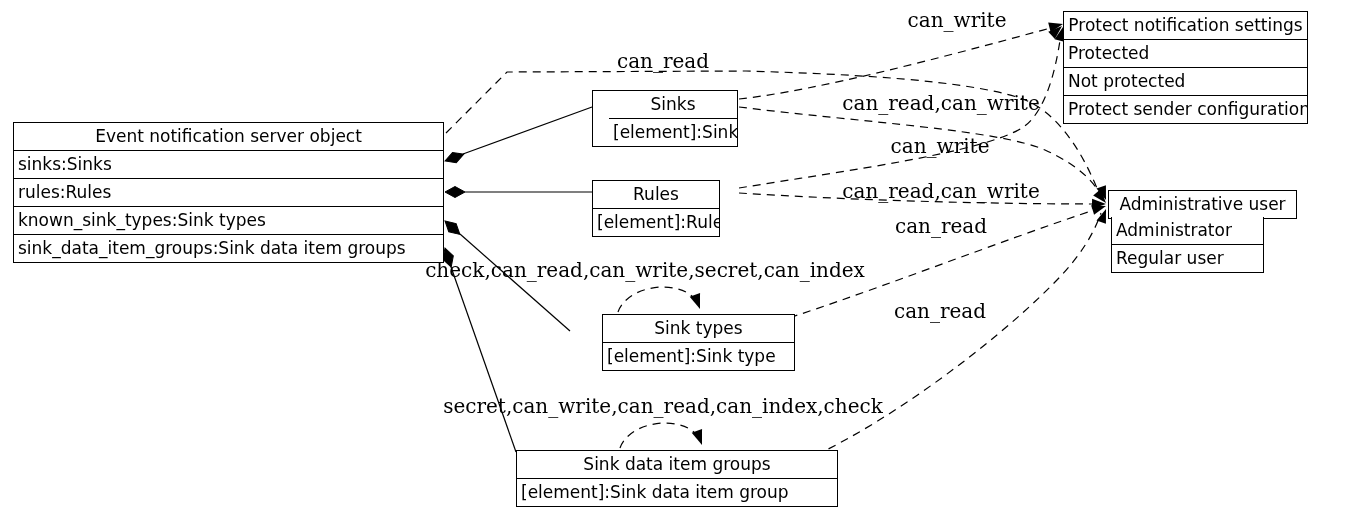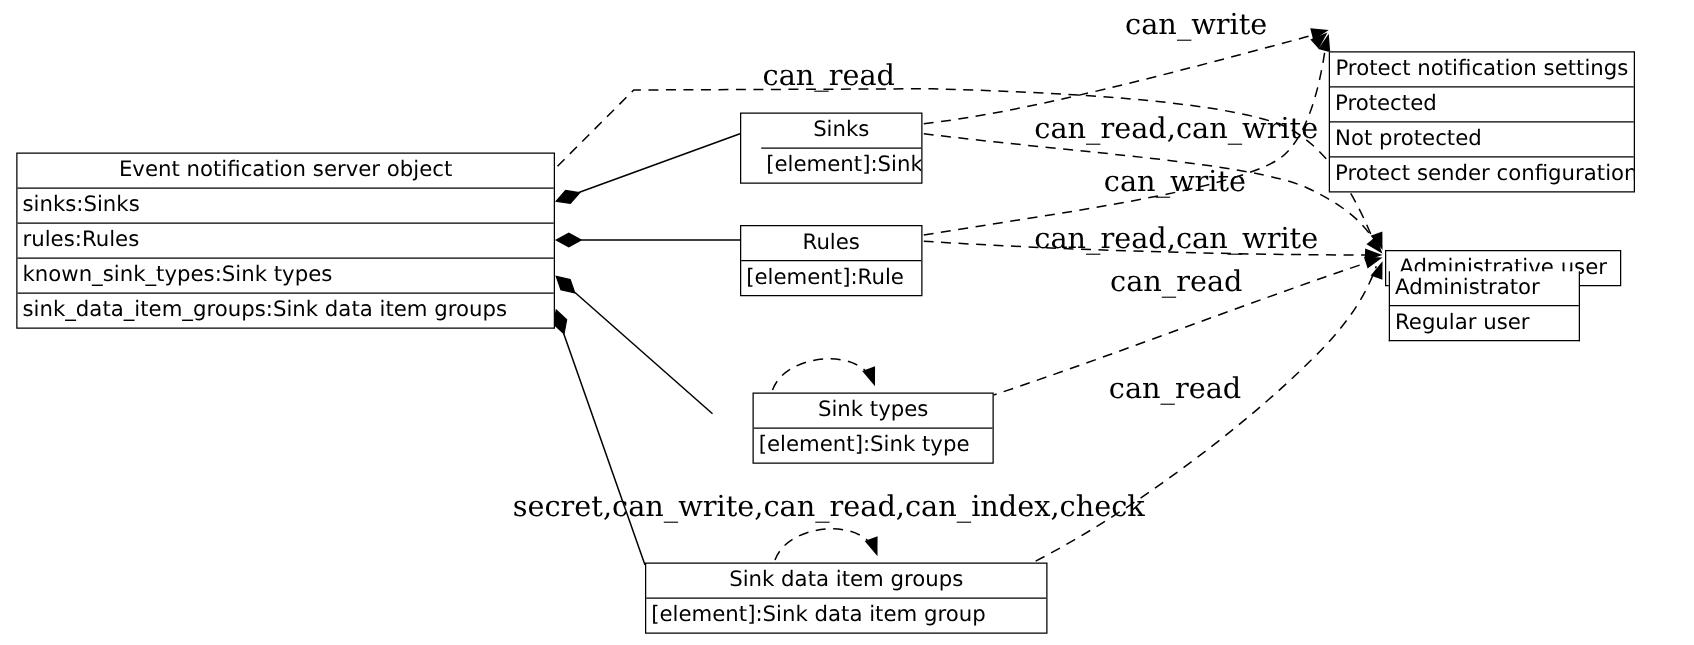--- a/index.html
+++ b/index.html
@@ -7,21 +7,21 @@
          font-family:"DejaVu Sans","Liberation Sans",sans-serif;color:#000;}
   svg.edges{position:absolute;left:0;top:0;}
   .edge{fill:none;stroke:#000;stroke-width:1.2;}
   .dashed{stroke-dasharray:8,6;}
   .arrow{fill:#000;stroke:none;}
   .diamond{fill:#000;stroke:#000;}
   .node{position:absolute;border:1px solid #000;background:#fff;box-sizing:border-box;}
   .node .hdr{height:27px;line-height:27px;text-align:center;font-size:17px;white-space:nowrap;overflow:hidden;}
   .node .row{height:27px;line-height:27px;border-top:1px solid #000;padding-left:4px;
              font-size:17px;white-space:nowrap;overflow:hidden;text-align:left;}
-  .elabel{position:absolute;font-family:"DejaVu Serif","Liberation Serif",serif;font-size:23px;
+  .elabel{position:absolute;font-family:"DejaVu Serif","Liberation Serif",serif;font-size:20px;
           white-space:nowrap;transform:translateX(-50%);line-height:20px;}
 </style>
 </head>
 <body>
 
 <div class="stage">
 
   <svg class="edges" width="1355" height="516" viewBox="0 0 1355 516">
 
     <g>
@@ -87,52 +87,53 @@
     <div class="row">rules:Rules</div>
     <div class="row">known_sink_types:Sink types</div>
     <div class="row">sink_data_item_groups:Sink data item groups</div>
   </div>
 
   <div class="node" style="left:592px;top:90px;width:146px;padding-left:16px;">
     <div class="hdr">Sinks</div>
     <div class="row">[element]:Sink</div>
   </div>
 
-  <div class="node" style="left:592px;top:180px;width:146px;">
+  <div class="node" style="left:592px;top:180px;width:128px;">
     <div class="hdr">Rules</div>
     <div class="row">[element]:Rule</div>
   </div>
 
   <div class="node" style="left:570px;top:314px;width:193px;margin-left:32px;">
     <div class="hdr">Sink types</div>
     <div class="row">[element]:Sink type</div>
   </div>
 
   <div class="node" style="left:516px;top:450px;width:322px;">
     <div class="hdr">Sink data item groups</div>
     <div class="row">[element]:Sink data item group</div>
   </div>
 
-  <div class="node" style="left:1063px;top:11px;width:245px;margin-top:30px;">
+  <div class="node" style="left:1063px;top:11px;width:245px;">
     <div class="hdr">Protect notification settings</div>
     <div class="row">Protected</div>
     <div class="row">Not protected</div>
     <div class="row">Protect sender configuration</div>
   </div>
 
-  <div class="node" style="left:1108px;top:190px;width:189px;margin-top:10px;">
+  <div class="node" style="left:1108px;top:190px;width:189px;">
     <div class="hdr">Administrative user</div>
   </div>
   <div class="node" style="left:1111px;top:217px;width:153px;border-top:none;">
     <div class="row" style="border-top:none;">Administrator</div>
     <div class="row">Regular user</div>
   </div>
 
   <div class="elabel" style="left:957px;top:10px;">can_write</div>
   <div class="elabel" style="left:663px;top:51px;">can_read</div>
   <div class="elabel" style="left:941px;top:93px;">can_read,can_write</div>
   <div class="elabel" style="left:940px;top:136px;">can_write</div>
   <div class="elabel" style="left:941px;top:181px;">can_read,can_write</div>
   <div class="elabel" style="left:941px;top:216px;">can_read</div>
   <div class="elabel" style="left:940px;top:301px;">can_read</div>
+  <div class="elabel" style="left:645px;top:260px;">check,can_read,can_write,secret,can_index</div>
   <div class="elabel" style="left:663px;top:396px;">secret,can_write,can_read,can_index,check</div>
 
 </div>
 
 </body></html>

